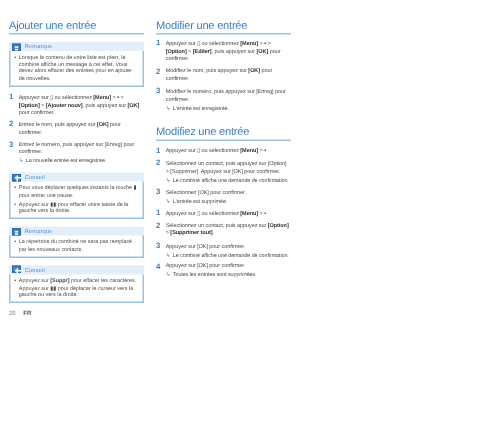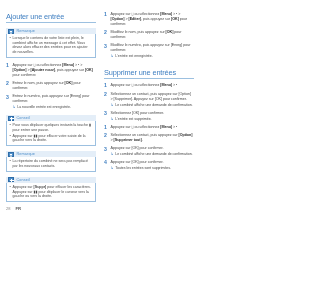--- a/index.html
+++ b/index.html
@@ -202,20 +202,21 @@
             <span class="dash">•</span>
             <span>Appuyez sur <b>[Suppr]</b> pour effacer les caractères. Appuyez sur ▮▮ pour déplacer le curseur vers la gauche ou vers la droite.</span>
           </div>
         </div>
       </div>
 
     </div>
 
     <div class="col">
 
+      <div class="h2">Modifier une entrée</div>
       <ul class="steps">
         <li class="step">
           <span class="num">1</span>
           <span class="txt">Appuyez sur ▯ ou sélectionnez <b>[Menu]</b> &gt; ▪ &gt; <b>[Option]</b> &gt; <b>[Editer]</b>, puis appuyez sur <b>[OK]</b> pour confirmer.</span>
         </li>
         <li class="step">
           <span class="num">2</span>
           <span class="txt">Modifiez le nom, puis appuyez sur <b>[OK]</b> pour confirmer.</span>
         </li>
         <li class="step">
@@ -223,21 +224,21 @@
           <span class="txt">
             <span>Modifiez le numéro, puis appuyez sur [Enreg] pour confirmer.</span>
             <span class="sub">
               <span class="arrow">↳</span>
               <span>L'entrée est enregistrée.</span>
             </span>
           </span>
         </li>
       </ul>
 
-      <div class="h2 spaced">Supprimer une entrées</div>
+      <div class="h2 spaced">Modifiez une entrée</div>
       <ul class="steps">
         <li class="step">
           <span class="num">1</span>
           <span class="txt">Appuyez sur ▯ ou sélectionnez <b>[Menu]</b> &gt; ▪</span>
         </li>
         <li class="step">
           <span class="num">2</span>
           <span class="txt">
             <span>Sélectionnez un contact, puis appuyez sur [Option] &gt; [Supprimer]. Appuyez sur [OK] pour confirmer.</span>
             <span class="sub">

